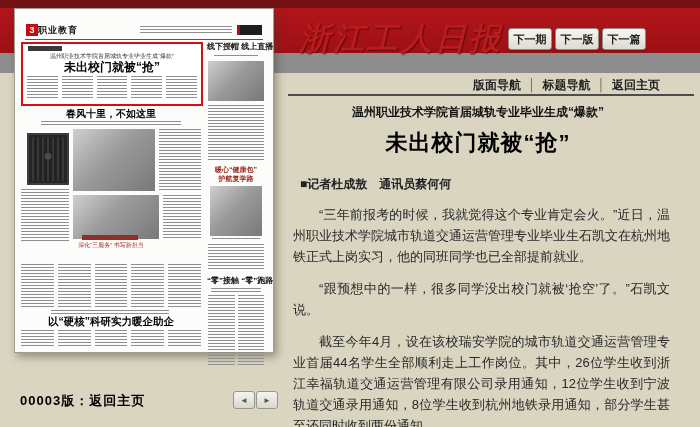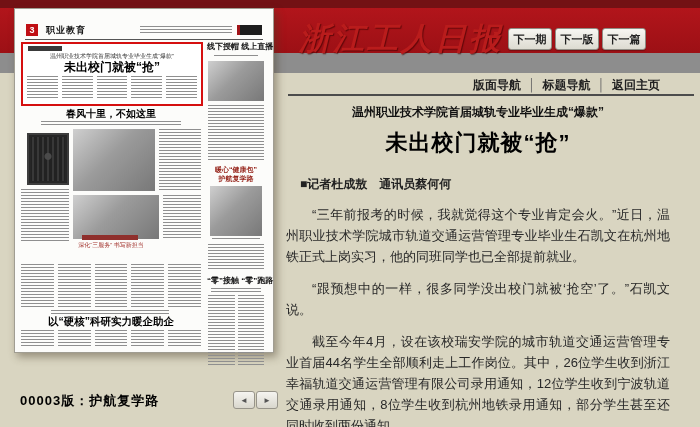--- a/index.html
+++ b/index.html
@@ -23,30 +23,30 @@
   .toplinks{position:absolute;left:300px;top:77px;width:360px;text-align:right;font-size:12px;font-weight:bold;color:#222;}
   .toplinks .lnk{cursor:pointer;}
   .toplinks .sep{color:#666;margin:0 7px;font-weight:normal;}
   .rule{position:absolute;left:288px;top:94px;width:406px;height:0;border-top:2px solid #4c4c4c;}
 
   
   .article{position:absolute;left:286px;top:98px;width:384px;color:#222;}
   .a-kicker{text-align:center;font-size:12px;font-weight:bold;color:#111;margin-top:6px;}
   .a-title{text-align:center;font-size:22px;font-weight:bold;color:#000;margin-top:7px;letter-spacing:1px;}
   .a-byline{margin:18px 0 0 14px;font-size:12px;font-weight:bold;color:#222;}
-  .article p{font-size:13px;line-height:21px;margin:11px 0 0 0;text-indent:2em;text-align:justify;color:#282828;}
+  .article p{font-size:13px;line-height:21px;margin:11px 0 0 7px;text-indent:2em;text-align:justify;color:#282828;}
 
   
   .thumb{position:absolute;left:14px;top:8px;width:258px;height:343px;background:#fcfcfa;
     border:1px solid #a09d92;box-shadow:3px 4px 8px rgba(70,60,40,.45);}
   .t-abs{position:absolute;}
   .mini-head{left:11px;top:13px;width:236px;height:16px;display:flex;align-items:center;}
   .mini-tag{width:12px;height:12px;background:#c00f14;color:#fff;font-size:9px;font-weight:bold;
     display:flex;align-items:center;justify-content:center;}
-  .mini-sec{font-size:9px;font-weight:bold;color:#111;margin-left:8px;letter-spacing:1px;}
+  .mini-sec{font-size:9px;font-weight:bold;color:#111;margin-left:0;letter-spacing:1px;}
   .mini-meta{margin-left:auto;width:92px;height:8px;}
   .mini-logo{width:22px;height:10px;background:#1d1d1d;margin-left:5px;border-left:3px solid #a01318;}
   .mini-rule{left:10px;top:30px;width:238px;height:1px;background:#555;}
 
   .tx{background:repeating-linear-gradient(180deg,#8f8f8f 0 1px,transparent 1px 3px);}
   .photo{background:linear-gradient(135deg,#cfcfcf,#9b9b9b 45%,#787878);}
 
   .hibox{left:6px;top:33px;width:178px;height:60px;border:2px solid #d50f0f;background:#fff;}
   .hi-label{position:absolute;left:5px;top:2px;width:34px;height:5px;background:#3a3a3a;}
   .hi-kicker{position:absolute;left:0;top:8px;width:100%;text-align:center;font-size:6px;color:#3a3a3a;white-space:nowrap;}
@@ -196,21 +196,21 @@
     <div class="t-abs res-head">以“硬核”科研实力暖企助企</div>
     <div class="t-abs bot-cols">
       <div class="tx"></div>
       <div class="tx"></div>
       <div class="tx"></div>
       <div class="tx"></div>
       <div class="tx"></div>
     </div>
   </div>
 
-  <div class="pager-label">00003版：护航复学路</div>
+  <div class="pager-label">00003版：返回主页</div>
   <div class="pager-btns">
     <div class="pbtn">
         <span>◄</span>
       </div>
     <div class="pbtn">
         <span>►</span>
       </div>
   </div>
 
 </div>

